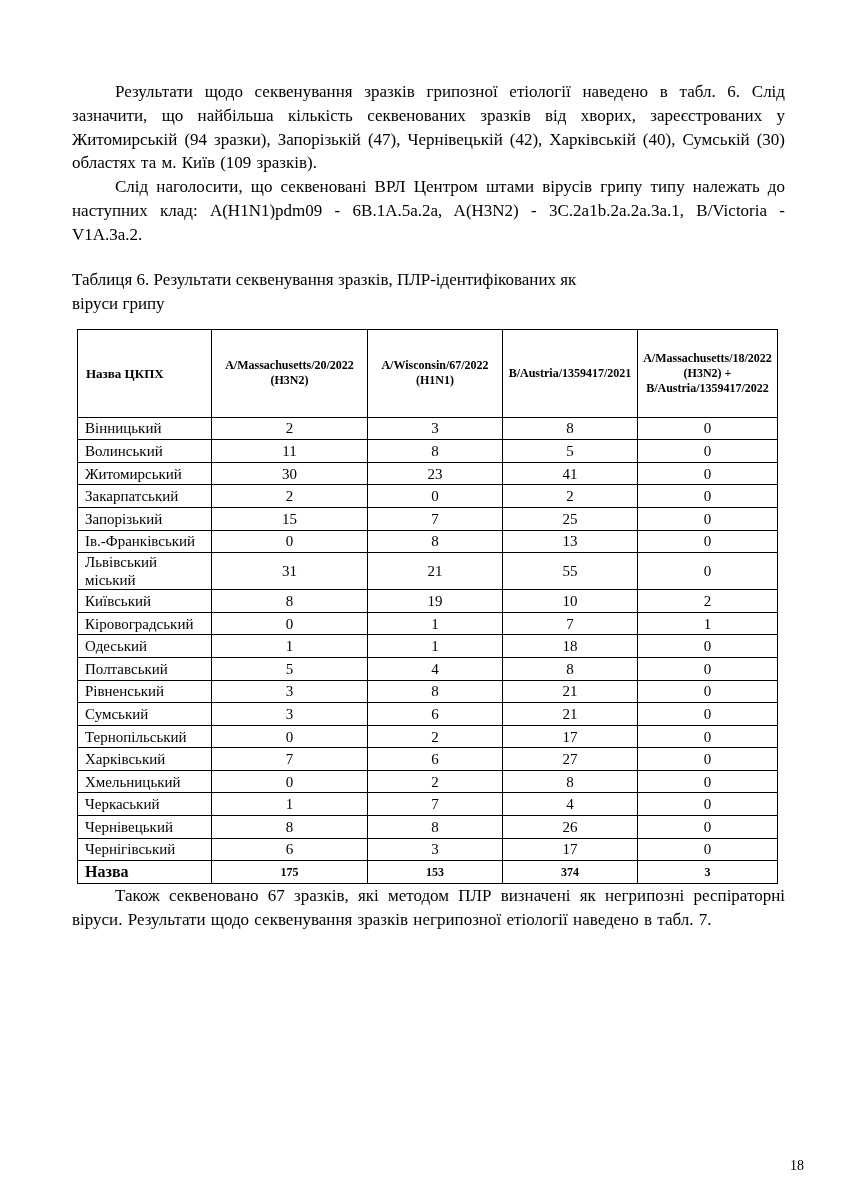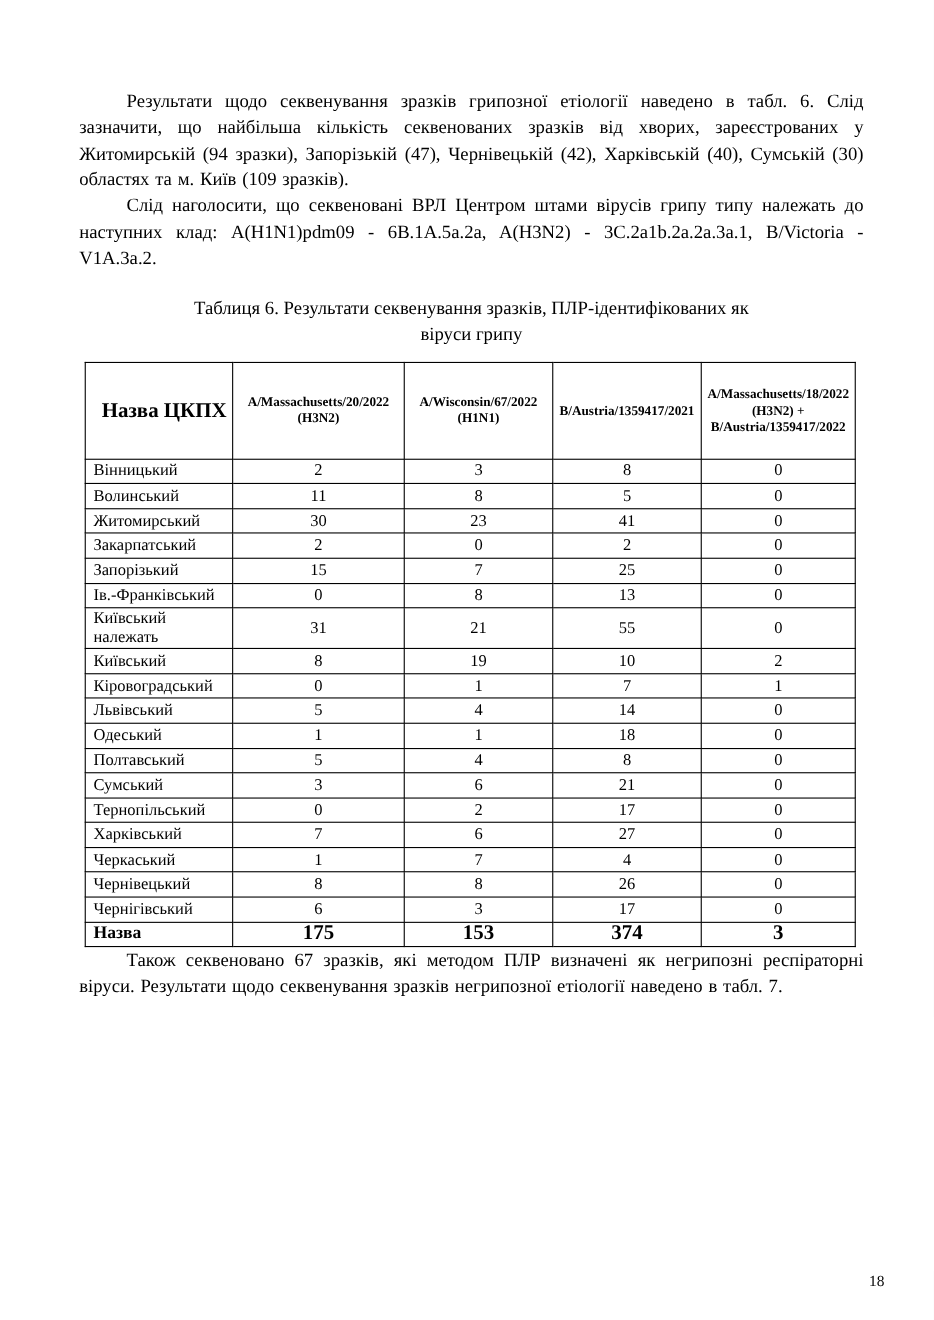--- a/index.html
+++ b/index.html
@@ -26,21 +26,21 @@
   p.body-text {
     margin: 0;
     font-size: 17px;
     line-height: 23.8px;
     text-align: justify;
     text-indent: 43px;
     word-spacing: 1px;
   }
   .caption {
     margin-top: 21px;
-    text-align: center;
+    text-align: left;
     font-size: 17px;
     line-height: 24px;
   }
   table.seq-table {
     border-collapse: collapse;
     margin-top: 13px;
     margin-left: 5px;
     width: 700px;
     table-layout: fixed;
   }
@@ -58,22 +58,22 @@
   table.seq-table col.c5 { width: 140px; }
   table.seq-table thead th {
     height: 83px;
     font-weight: bold;
     font-size: 12px;
     line-height: 15px;
     text-align: center;
     padding: 2px 5px;
   }
   table.seq-table thead th.th-name {
-    font-size: 19px;
-    text-align: right;
+    font-size: 13px;
+    text-align: left;
     padding-left: 8px;
   }
   table.seq-table tbody td {
     height: 21.6px;
     font-size: 15px;
     line-height: 18px;
   }
   table.seq-table tbody td.region {
     text-align: left;
     padding-left: 7px;
@@ -82,21 +82,21 @@
   table.seq-table tbody td.val {
     text-align: center;
   }
   table.seq-table tbody tr.total-row td {
     font-weight: bold;
   }
   table.seq-table tbody tr.total-row td.region {
     font-size: 16px;
   }
   table.seq-table tbody tr.total-row td.val {
-    font-size: 19px;
+    font-size: 12px;
   }
   .after-table {
     margin-top: 33px;
   }
   .page-number {
     position: absolute;
     left: 790px;
     top: 1157px;
     font-size: 14px;
     line-height: 18px;
@@ -171,80 +171,87 @@
             <td class="val">0</td>
           </tr>
           <tr>
             <td class="region">Ів.-Франківський</td>
             <td class="val">0</td>
             <td class="val">8</td>
             <td class="val">13</td>
             <td class="val">0</td>
           </tr>
           <tr>
-            <td class="region">Київський належать</td>
+            <td class="region">Львівський міський</td>
             <td class="val">31</td>
             <td class="val">21</td>
             <td class="val">55</td>
             <td class="val">0</td>
           </tr>
           <tr>
             <td class="region">Київський</td>
             <td class="val">8</td>
             <td class="val">19</td>
             <td class="val">10</td>
             <td class="val">2</td>
           </tr>
           <tr>
             <td class="region">Кіровоградський</td>
             <td class="val">0</td>
             <td class="val">1</td>
             <td class="val">7</td>
             <td class="val">1</td>
           </tr>
           <tr>
-            <td class="region">Львівський</td>
-            <td class="val">5</td>
-            <td class="val">4</td>
-            <td class="val">14</td>
-            <td class="val">0</td>
-          </tr>
-          <tr>
             <td class="region">Одеський</td>
             <td class="val">1</td>
             <td class="val">1</td>
             <td class="val">18</td>
             <td class="val">0</td>
           </tr>
           <tr>
             <td class="region">Полтавський</td>
             <td class="val">5</td>
             <td class="val">4</td>
             <td class="val">8</td>
             <td class="val">0</td>
           </tr>
           <tr>
+            <td class="region">Рівненський</td>
+            <td class="val">3</td>
+            <td class="val">8</td>
+            <td class="val">21</td>
+            <td class="val">0</td>
+          </tr>
+          <tr>
             <td class="region">Сумський</td>
             <td class="val">3</td>
             <td class="val">6</td>
             <td class="val">21</td>
             <td class="val">0</td>
           </tr>
           <tr>
             <td class="region">Тернопільський</td>
             <td class="val">0</td>
             <td class="val">2</td>
             <td class="val">17</td>
             <td class="val">0</td>
           </tr>
           <tr>
             <td class="region">Харківський</td>
             <td class="val">7</td>
             <td class="val">6</td>
             <td class="val">27</td>
+            <td class="val">0</td>
+          </tr>
+          <tr>
+            <td class="region">Хмельницький</td>
+            <td class="val">0</td>
+            <td class="val">2</td>
+            <td class="val">8</td>
             <td class="val">0</td>
           </tr>
           <tr>
             <td class="region">Черкаський</td>
             <td class="val">1</td>
             <td class="val">7</td>
             <td class="val">4</td>
             <td class="val">0</td>
           </tr>
           <tr>

